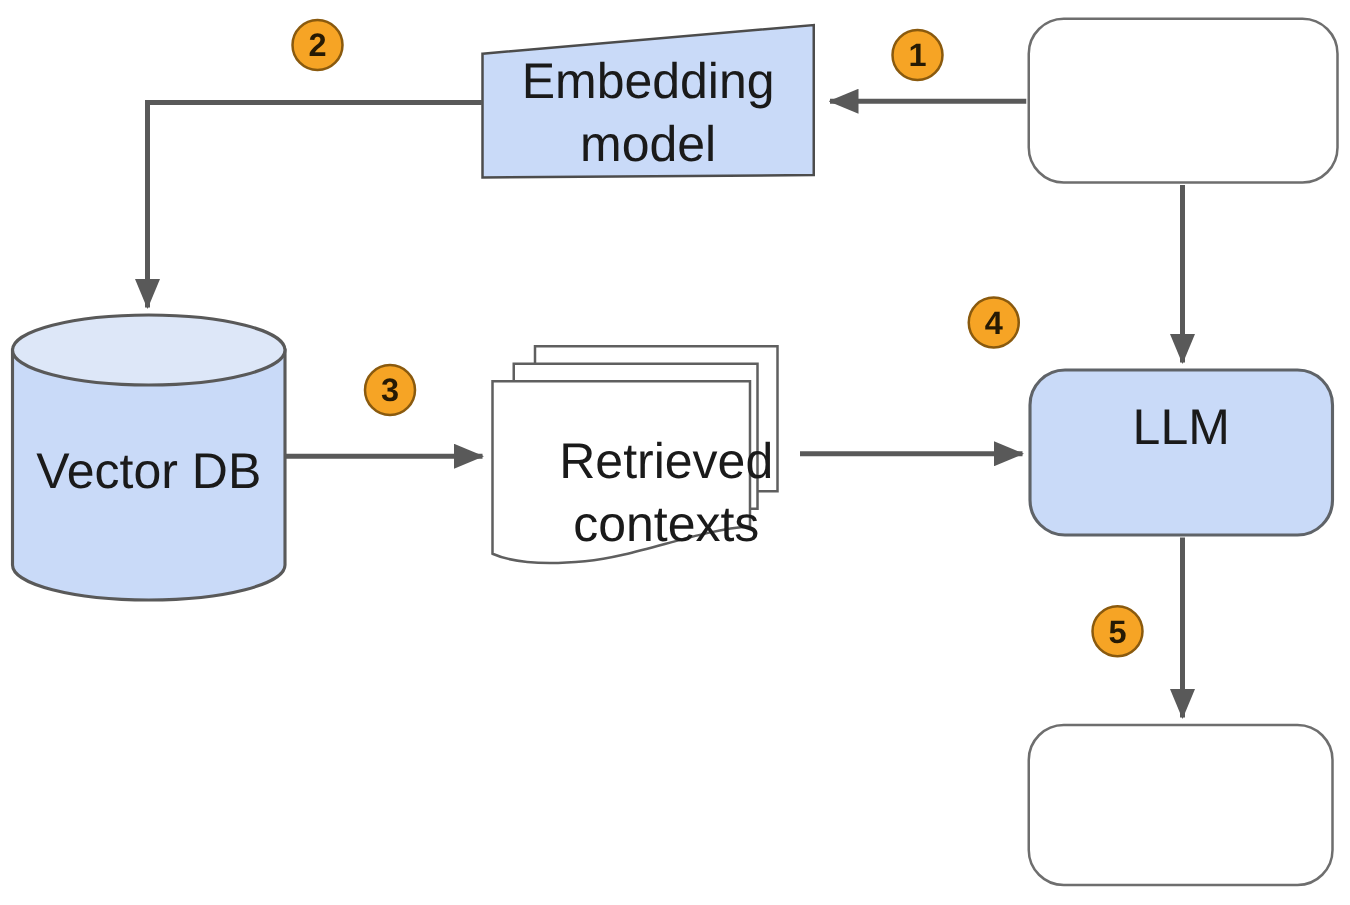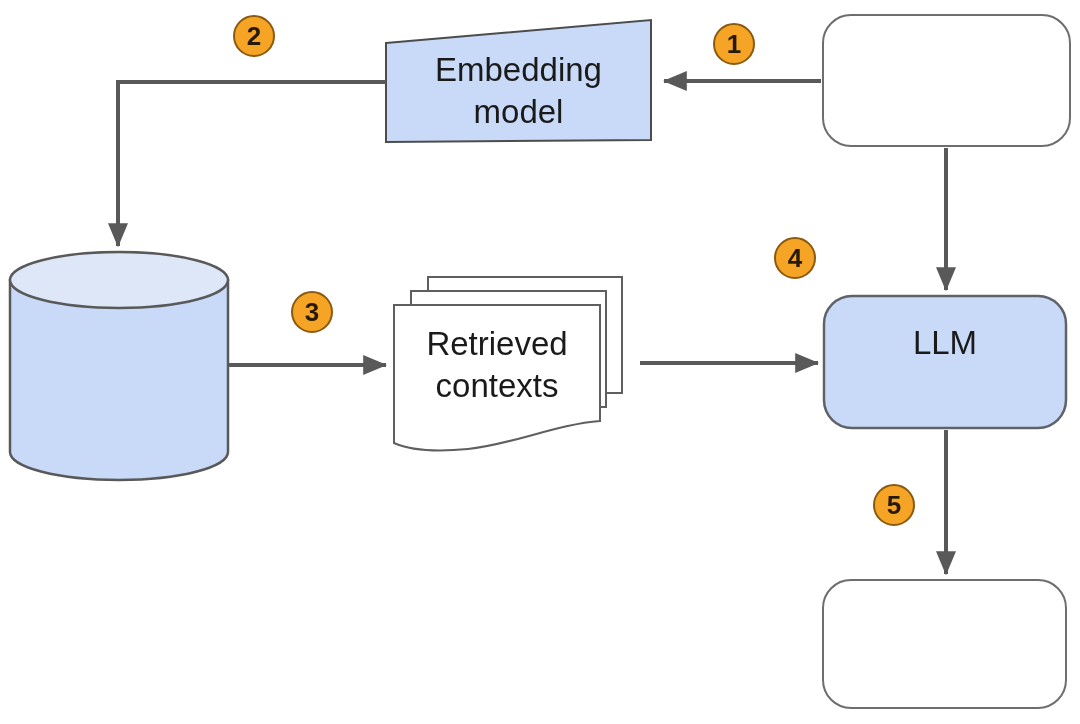--- a/index.html
+++ b/index.html
@@ -12,21 +12,21 @@
     overflow: hidden;
   }
   #shapes { position: absolute; left: 0; top: 0; }
   .label {
     position: absolute;
     display: flex;
     align-items: center;
     justify-content: center;
     text-align: center;
     white-space: pre-line;
-    font-size: 33px;
+    font-size: 40px;
     line-height: 1.28;
     color: #1a1a1a;
     pointer-events: none;
   }
   .badge {
     position: absolute;
     width: 42px;
     height: 42px;
     border-radius: 50%;
     background: #f6a425;
@@ -74,21 +74,22 @@
     <line x1="821" y1="81" x2="664" y2="81" stroke="#595959" stroke-width="4" marker-end="url(#arw)"></line>
     <polyline points="386,82 118,82 118,246" fill="none" stroke="#595959" stroke-width="4" marker-end="url(#arw)"></polyline>
     <line x1="228" y1="365" x2="386" y2="365" stroke="#595959" stroke-width="4" marker-end="url(#arw)"></line>
     <line x1="640" y1="363" x2="818" y2="363" stroke="#595959" stroke-width="4" marker-end="url(#arw)"></line>
     <line x1="946" y1="148" x2="946" y2="290" stroke="#595959" stroke-width="4" marker-end="url(#arw)"></line>
     <line x1="946" y1="430" x2="946" y2="574" stroke="#595959" stroke-width="4" marker-end="url(#arw)"></line>
   </svg>
 
   <div class="label" style="left:386px; top:40px;  width:265px; height:102px;">Embedding
 model</div>
-  <div class="label" style="left:394px; top:306px; width:206px; height:118px;">Retrieved
+  <div class="label" style="left:10px;  top:296px; width:218px; height:164px;">Vector DB</div>
+  <div class="label" style="left:394px; top:336px; width:206px; height:118px;padding-left:36px;">Retrieved
 contexts</div>
   <div class="label" style="left:824px; top:296px; width:242px; height:94px;">LLM</div>
 
   <div class="badge" style="left:713px; top:23px;">1</div>
   <div class="badge" style="left:233px; top:15px;">2</div>
   <div class="badge" style="left:291px; top:291px;">3</div>
   <div class="badge" style="left:774px; top:237px;">4</div>
   <div class="badge" style="left:873px; top:484px;">5</div>
 
 </div>

